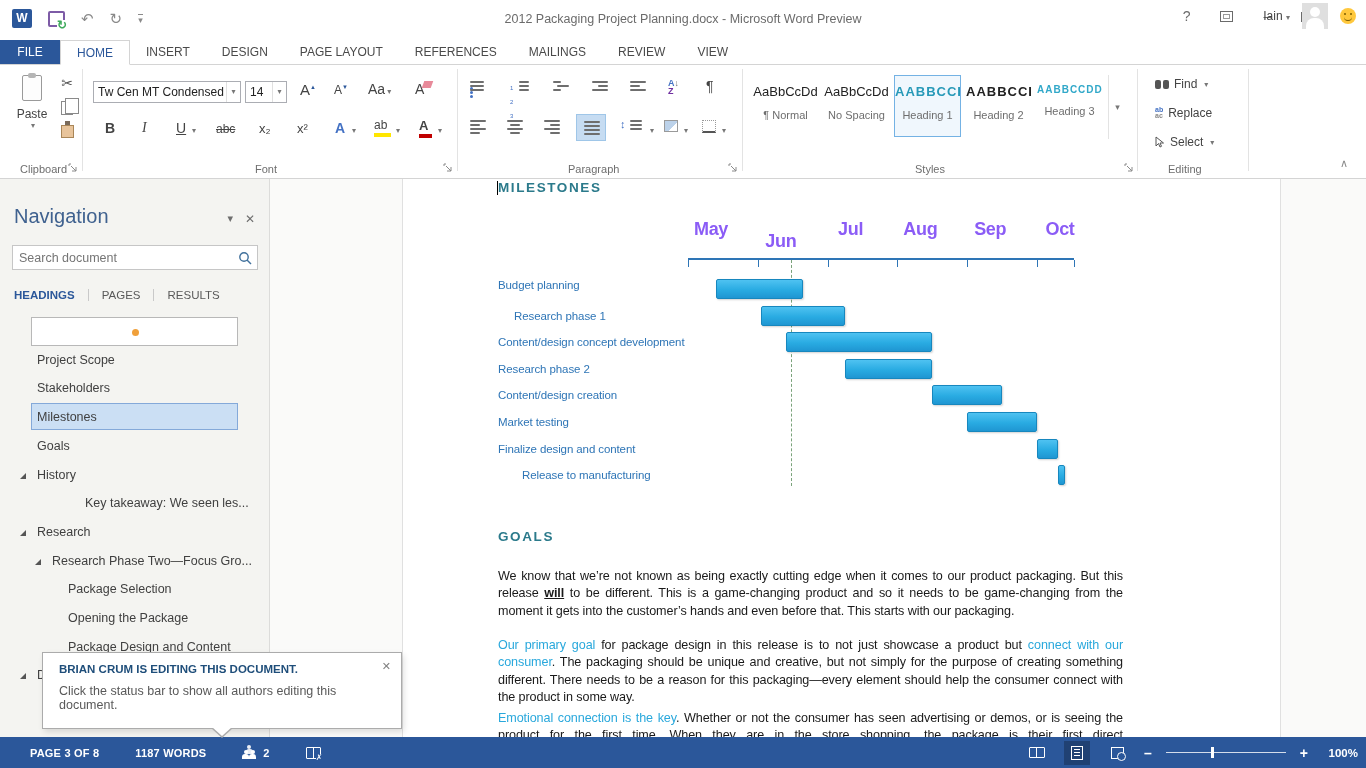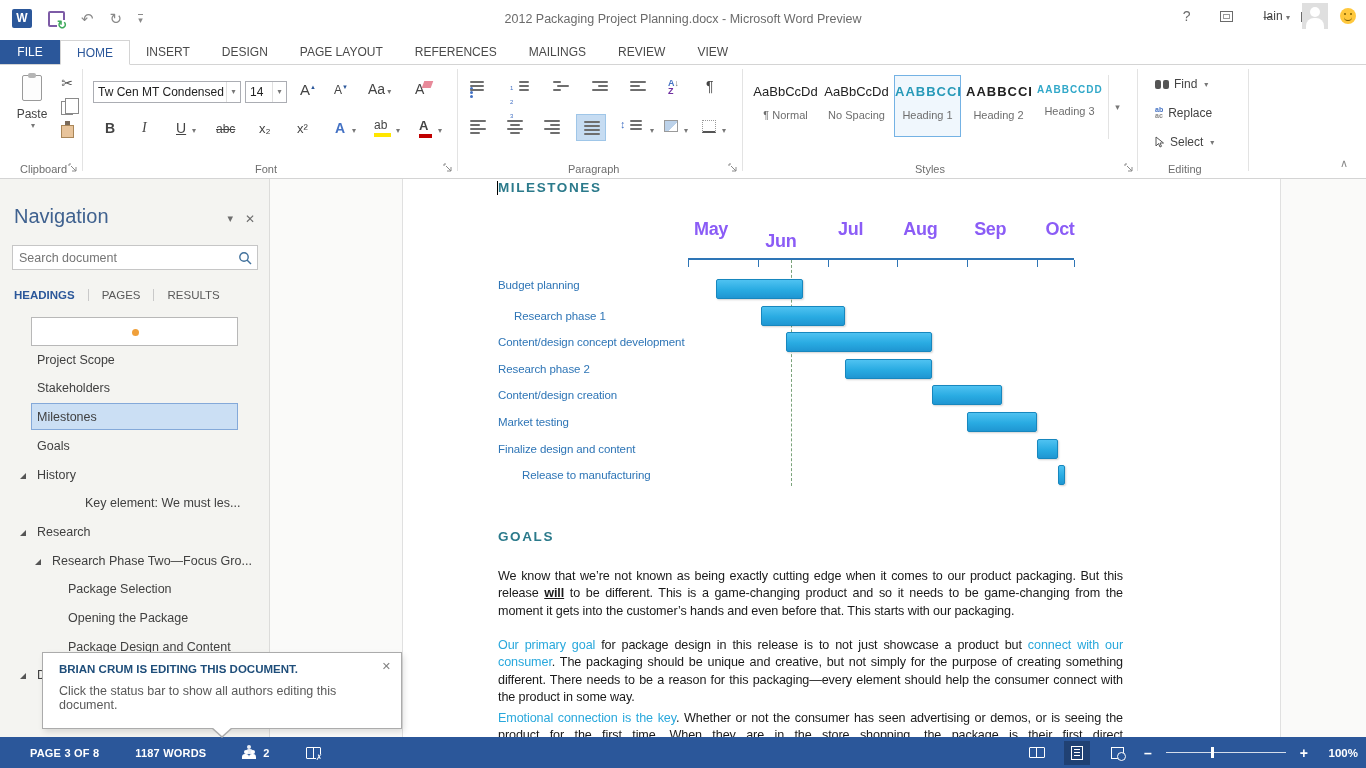--- a/index.html
+++ b/index.html
@@ -408,21 +408,21 @@
           <div class="nav-label" style="left: 37px;">Milestones</div>
         </div>
         <div class="nav-item" style="top: 114.8px;">
           <div class="nav-label" style="left: 37px;">Goals</div>
         </div>
         <div class="nav-item" style="top: 143.5px;">
           <div class="tri" style="left: 20px;"></div>
           <div class="nav-label" style="left: 37px;">History</div>
         </div>
         <div class="nav-item" style="top: 172.2px;">
-          <div class="nav-label" style="left: 85px;">Key element: We must les...</div>
+          <div class="nav-label" style="left: 85px;">Key takeaway: We seen les...</div>
         </div>
         <div class="nav-item" style="top: 200.9px;">
           <div class="tri" style="left: 20px;"></div>
           <div class="nav-label" style="left: 37px;">Research</div>
         </div>
         <div class="nav-item" style="top: 229.6px;">
           <div class="tri" style="left: 35px;"></div>
           <div class="nav-label" style="left: 52px;">Research Phase Two—Focus Gro...</div>
         </div>
         <div class="nav-item" style="top: 258.3px;">

